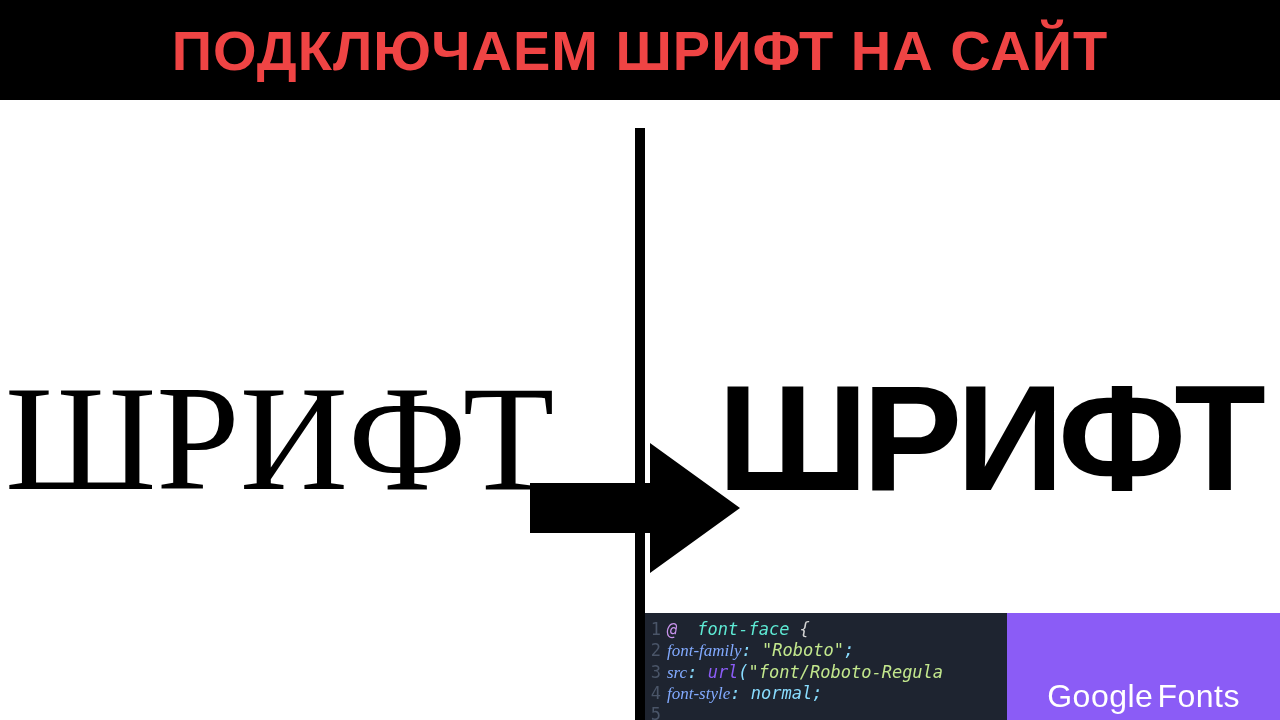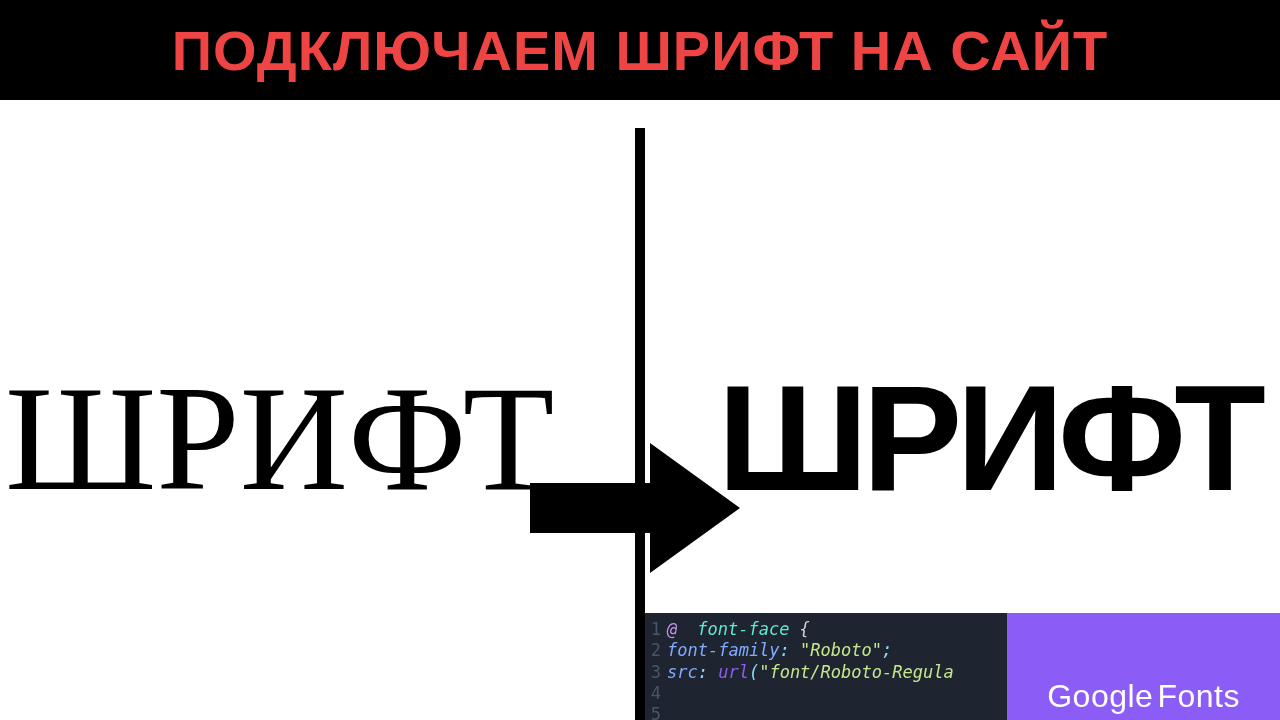--- a/index.html
+++ b/index.html
@@ -90,21 +90,21 @@
     .gutter {
       color: #4a5568;
       width: 22px;
       text-align: right;
       padding-right: 6px;
       font-style: normal;
       flex-shrink: 0;
     }
     .c-at { color: #c792ea; }
     .c-rule { color: #5eead4; padding-left: 20px; }
-    .c-prop { color: #82aaff; }
+    .c-prop { color: #82aaff; font-family: Liberation Serif, serif; }
     .c-val { color: #89ddff; }
     .c-str { color: #c3e88d; }
     .c-fn { color: #8b5cf6; }
     .c-punc { color: #89ddff; }
     .c-brace { color: #d4d4d4; }
     .google-fonts {
       width: 275px;
       height: 167px;
       background: #8b5cf6;
       display: flex;
@@ -135,21 +135,21 @@
   <div class="panel">
     <div class="font-sans">ШРИФТ</div>
 
     <div class="bottom-strip">
       <div class="bottom-spacer"></div>
 
       <div class="code-block" id="code-block">
           <div class="code-line"><span class="gutter">1</span><span><span class="c-at">@</span><span class="c-rule">font-face</span><span class="c-brace"> {</span></span></div>
           <div class="code-line"><span class="gutter">2</span><span><span class="c-prop">font-family</span><span class="c-punc">: </span><span class="c-str">"Roboto"</span><span class="c-punc">;</span></span></div>
           <div class="code-line"><span class="gutter">3</span><span><span class="c-prop">src</span><span class="c-punc">: </span><span class="c-fn">url</span><span class="c-punc">(</span><span class="c-str">"font/Roboto-Regula</span></span></div>
-          <div class="code-line"><span class="gutter">4</span></div>
+          <div class="code-line"><span class="gutter">4</span><span><span class="c-prop">font-style</span><span class="c-punc">: </span><span class="c-val">normal</span><span class="c-punc">;</span></span></div>
           <div class="code-line"><span class="gutter">5</span></div>
           <div class="code-line"><span class="gutter">6</span><span><span class="c-brace">}</span></span></div>
         </div>
 
       <div class="google-fonts">
         <div class="gf-logo">
           <span class="gf-google">Google</span><span class="gf-fonts">Fonts</span>
         </div>
       </div>
     </div>

